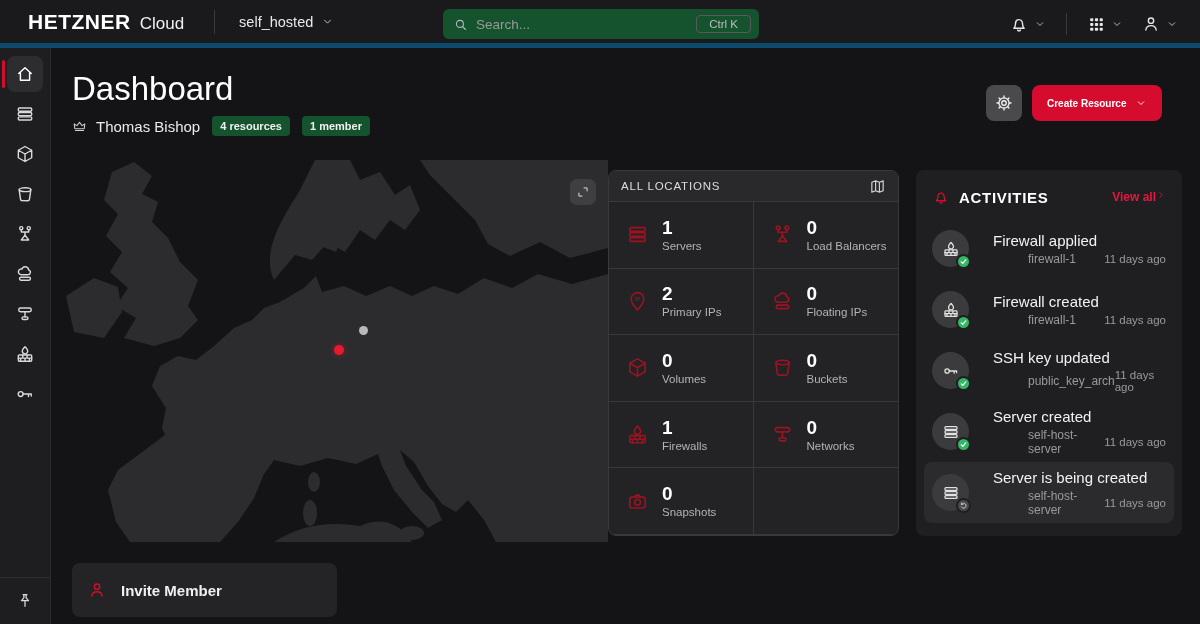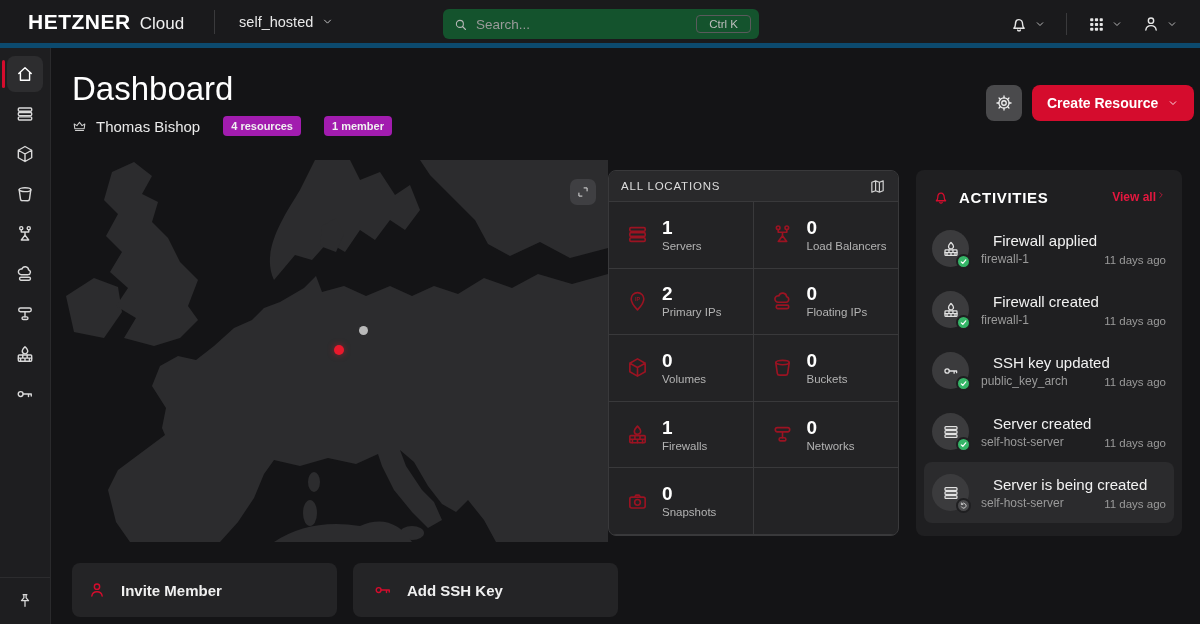--- a/index.html
+++ b/index.html
@@ -42,26 +42,26 @@
     background:#d50c2d; border-radius:2px; }
   .sb-foot { position:absolute; left:0; bottom:0; width:50px; height:47px;
     border-top:1px solid #2c2c2e; display:flex; align-items:center; justify-content:center;
     color:#d9d9d9; cursor:pointer; }
 
   
   .page-title { position:absolute; left:72px; top:70px; font-size:33px; font-weight:500; color:#fff; }
   .meta-row { position:absolute; left:72px; top:116px; display:flex; align-items:center; gap:9px; }
   .crown { color:#cfcfcf; }
   .owner { font-size:15px; color:#eaeaea; }
-  .badge { background:#a21caf; color:#f0f0f0; font-size:11px; font-weight:700;
-    border-radius:4px; padding:4px 8px; margin-left:14px; }
+  .badge { background:#14532d; color:#f0f0f0; font-size:11px; font-weight:700;
+    border-radius:4px; padding:4px 8px; margin-left:3px; }
   .gear-btn { position:absolute; left:986px; top:85px; width:36px; height:36px; background:#4a4a4c;
     border-radius:8px; display:flex; align-items:center; justify-content:center; color:#f2f2f2; cursor:pointer; }
   .create-btn { position:absolute; left:1032px; top:85px; height:36px; background:#d50c2d; border:none;
-    border-radius:8px; color:#fff; font-family:"Liberation Sans",sans-serif; font-size:14px; font-weight:700;
+    border-radius:8px; color:#fff; font-family:"Liberation Sans",sans-serif; font-size:10px; font-weight:700;
     display:flex; align-items:center; gap:9px; padding:0 15px; cursor:pointer; }
 
   
   .map { position:absolute; left:60px; top:160px; width:548px; height:382px; overflow:hidden; }
   .map svg.geo { position:absolute; inset:0; }
   .marker { position:absolute; border-radius:50%; cursor:pointer; }
   .marker.gray { left:299px; top:166px; width:9px; height:9px; background:#b9b9b9; }
   .marker.red  { left:274px; top:185px; width:10px; height:10px; background:#e8192c; box-shadow:0 0 6px rgba(232,25,44,.5); }
   .expand-btn { position:absolute; left:570px; top:179px; width:26px; height:26px; background:#3f3f42;
     border-radius:7px; display:flex; align-items:center; justify-content:center; color:#e0e0e0; cursor:pointer; z-index:3; }
@@ -92,21 +92,21 @@
   .act-item { display:flex; align-items:center; gap:12px; height:61px; padding:0 8px; border-radius:8px; cursor:pointer; }
   .act-item.hl { background:#2b2b2d; }
   .avatar { position:relative; width:37px; height:37px; border-radius:50%; background:#3b3b3d;
     display:flex; align-items:center; justify-content:center; color:#e2e2e2; flex:none; }
   .st-badge { position:absolute; right:-2px; bottom:-2px; width:15px; height:15px; border-radius:50%;
     border:2px solid #1f1f21; display:flex; align-items:center; justify-content:center; }
   .st-badge.ok { background:#35b567; color:#fff; }
   .st-badge.run { background:#4a4a4c; color:#d8d8d8; }
   .act-body { flex:1; min-width:0; }
   .act-title { font-size:15px; color:#f2f2f2;margin-left:12px; }
-  .act-sub-row { display:flex; align-items:flex-end; margin-top:3px; }
+  .act-sub-row { display:flex; align-items:center; margin-top:3px;margin-left:47px; }
   .act-sub { flex:1; font-size:12px; color:#9a9a9a; }
   .act-time { font-size:11.5px; color:#9a9a9a; }
 
   
   .qa { position:absolute; top:563px; width:265px; height:54px; background:#242426; border:none;
     border-radius:8px; display:flex; align-items:center; gap:14px; padding:0 0 0 20px;
     color:#f0f0f0; font-family:"Liberation Sans",sans-serif; font-size:15px; font-weight:600; cursor:pointer; }
   .qa .qa-ic { color:#d50c2d; }
   .qa.invite { left:72px;padding-left:15px; } .qa.ssh { left:353px; }
 </style>
@@ -590,20 +590,14 @@
       </div>
     </div>
   </div>
 
   <button class="qa invite">
     <svg class="ic qa-ic" width="20" height="20">
         <use href="#i-person"></use>
       </svg>
     <span>Invite Member</span>
   </button>
-  <button class="qa ssh">
-    <svg class="ic qa-ic" width="20" height="20">
-        <use href="#i-key"></use>
-      </svg>
-    <span>Add SSH Key</span>
-  </button>
 
 </div>
 
 </body></html>

